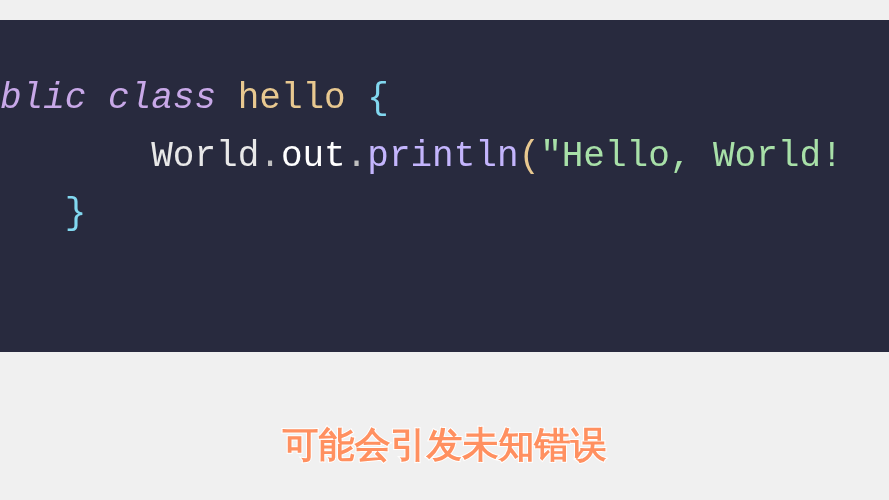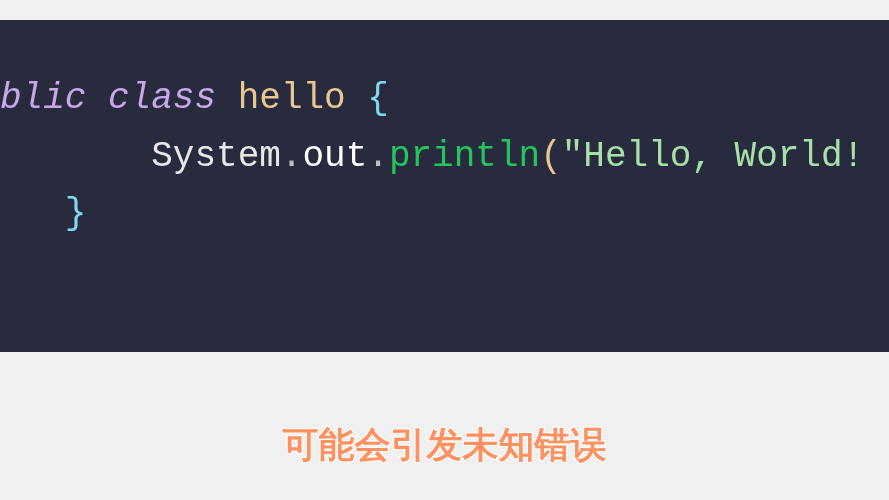--- a/index.html
+++ b/index.html
@@ -66,21 +66,21 @@
     .obj-name {
       color: #e8e8e8;
     }
     .dot {
       color: #c0c0c0;
     }
     .prop-name {
       color: #ffffff;
     }
     .call-name {
-      color: #22c55e;
+      color: #c4b5fd;
     }
     .string-lit {
       color: #a8e0a8;
     }
     .caption {
       position: absolute;
       bottom: 30px;
       left: 50%;
       transform: translateX(-50%);
       font-family: 'Microsoft YaHei', 'SimHei', sans-serif;
@@ -92,17 +92,17 @@
       paint-order: stroke fill;
       white-space: nowrap;
       margin-top: 11px;
     }
   </style>
 </head>
 <body>
 
 <div class="code-container">
   <div class="code-line"><span class="kw-modifier">blic</span> <span class="kw-class">class</span> <span class="class-name">hello</span> <span class="brace">{</span></div>
-  <div class="code-line"><span>       </span><span class="obj-name">System</span><span class="dot">.</span><span class="prop-name">out</span><span class="dot">.</span><span class="call-name">println</span><span class="paren">(</span><span class="string-lit">"Hello, World!</span></div>
+  <div class="code-line"><span>       </span><span class="obj-name">World</span><span class="dot">.</span><span class="prop-name">out</span><span class="dot">.</span><span class="call-name">println</span><span class="paren">(</span><span class="string-lit">"Hello, World!</span></div>
   <div class="code-line"><span>   </span><span class="brace">}</span></div>
 </div>
 
 <div class="caption">可能会引发未知错误</div>
 
 </body></html>

